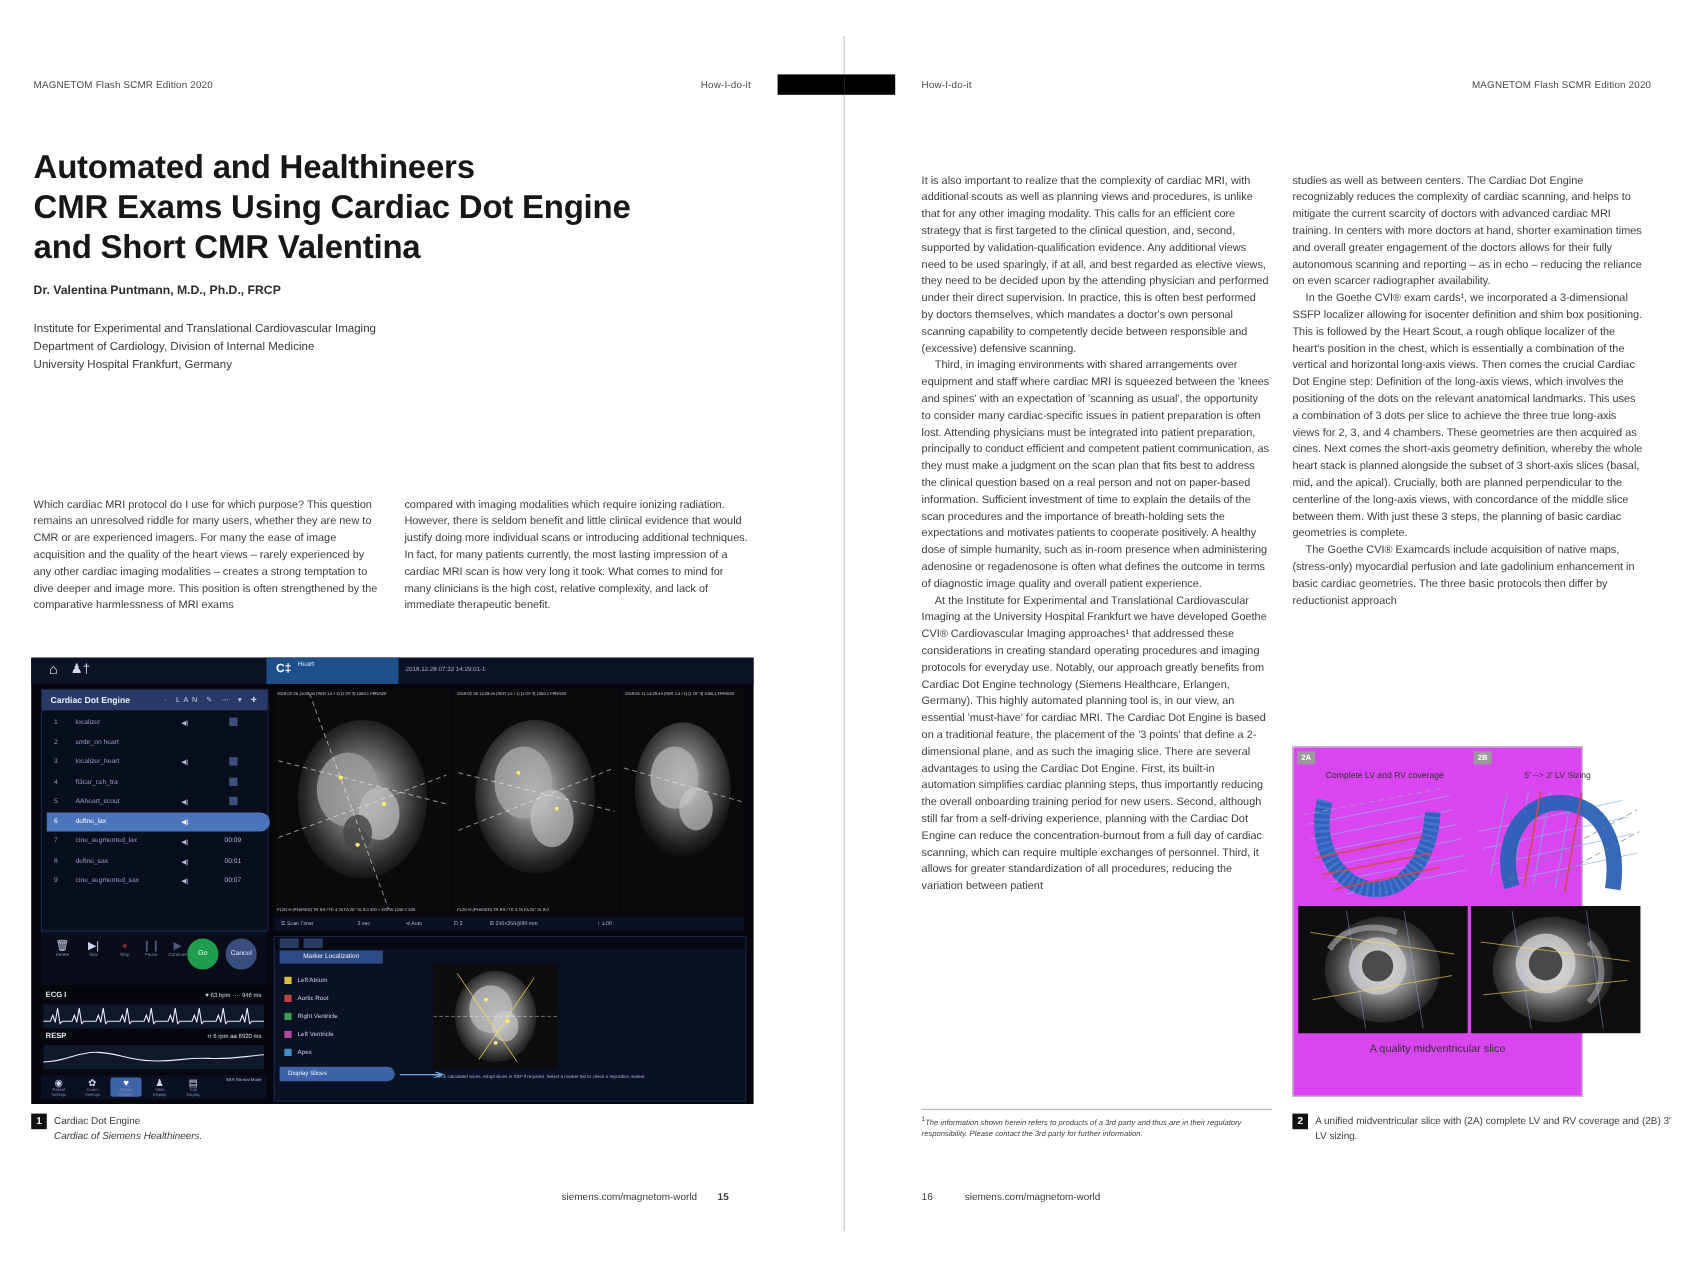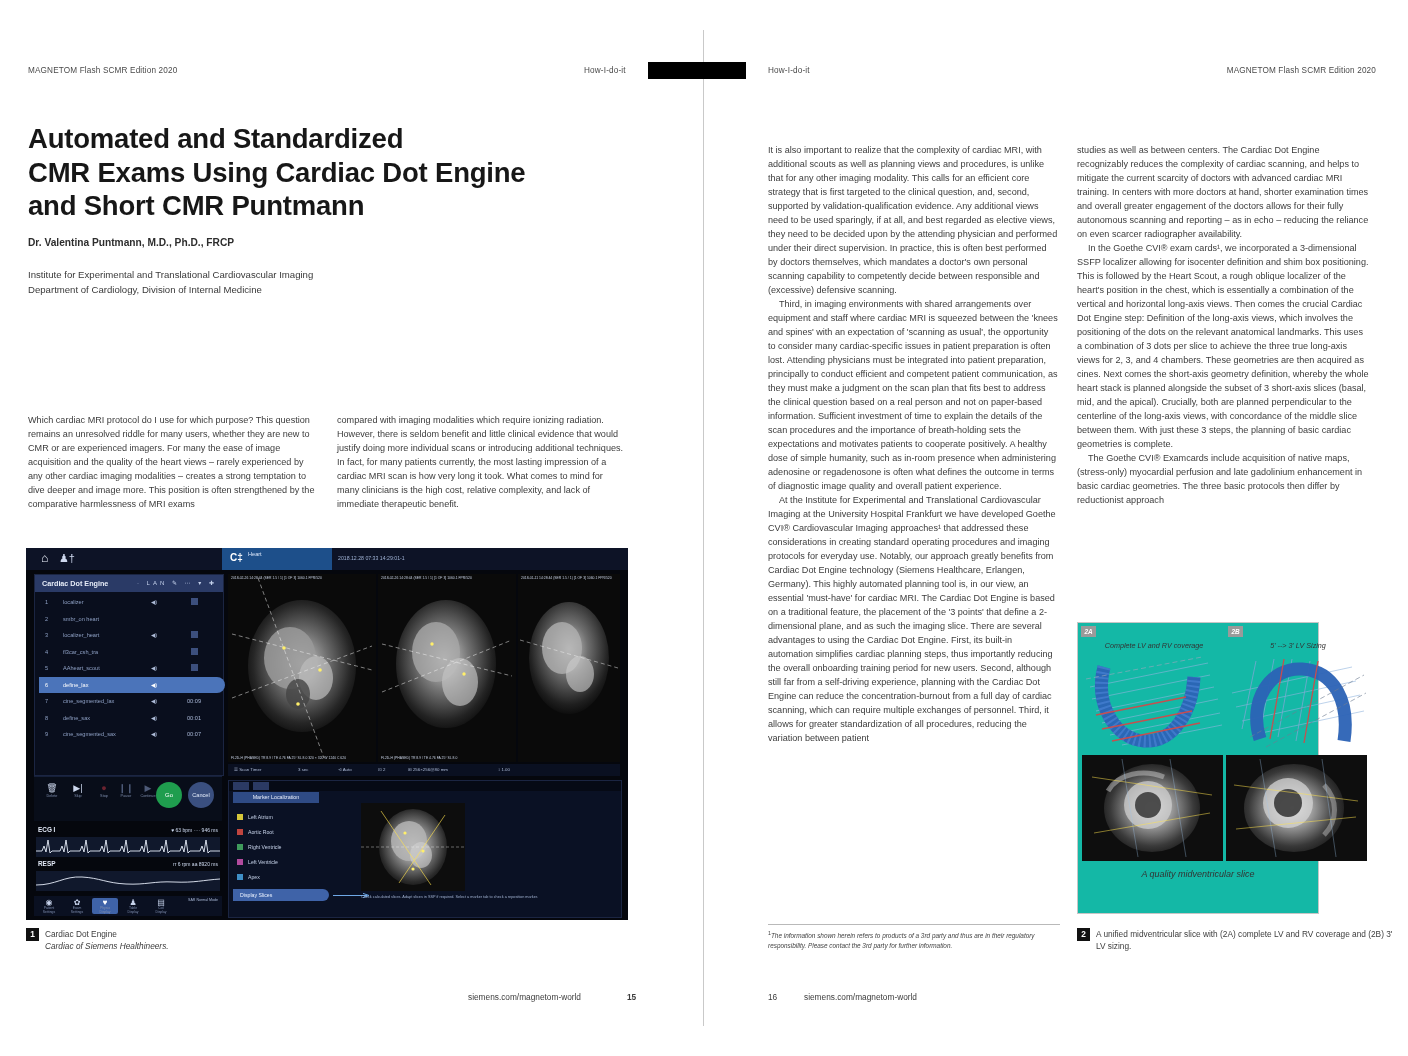--- a/index.html
+++ b/index.html
@@ -120,30 +120,30 @@
   
   .cap{position:absolute;font-size:8.3px;line-height:1.45;color:#3c3c3c;}
   .capnum{display:inline-block;width:13px;height:13px;background:#111;color:#fff;font-size:8.3px;font-weight:700;text-align:center;line-height:13px;margin-right:6px;vertical-align:top;}
   .cap .body{display:inline-block;vertical-align:top;width:300px;}
   .cap .it{font-style:italic;}
   .fig1cap{left:26px;top:928px;}
 
   
   .foot{position:absolute;bottom:54px;font-size:8.3px;color:#3c3c3c;}
   .foot.lweb{left:468px;}
-  .foot.lpage{left:627px;font-weight:700;}
+  .foot.lpage{left:598px;font-weight:700;}
   .foot.rpage{left:768px;font-weight:400;}
   .foot.rweb{left:804px;}
 
   .footnote{position:absolute;left:768px;top:924px;width:292px;font-size:6.4px;line-height:1.5;
     font-style:italic;color:#3f3f3f;border-top:1px solid #b9b9b9;padding-top:5px;}
   .footnote sup{font-style:normal;}
 
   
-  .fig2{position:absolute;left:1077px;top:622px;width:242px;height:292px;background:#14b8a6;border:1px solid #c6c6c6;box-sizing:border-box;font-style:italic;}
+  .fig2{position:absolute;left:1077px;top:622px;width:242px;height:292px;background:#d946ef;border:1px solid #c6c6c6;box-sizing:border-box;}
   .f2-badge{position:absolute;width:15px;height:11px;background:#9a9a9a;color:#fff;font-size:6.4px;font-weight:700;text-align:center;line-height:11px;}
   .f2-badge.a{left:3px;top:3px;}
   .f2-badge.b{left:150px;top:3px;}
   .f2-lbl{position:absolute;top:18px;font-size:7.2px;color:#333;text-align:center;}
   .f2-lbl.a{left:6px;width:140px;}
   .f2-lbl.b{left:150px;width:140px;}
   .f2-diag{position:absolute;top:30px;height:98px;}
   .f2-diag.a{left:4px;width:142px;}
   .f2-diag.b{left:148px;width:142px;}
   .f2-mr{position:absolute;top:132px;height:106px;background:#0d0d0d;overflow:hidden;}
@@ -155,30 +155,31 @@
 <body>
 
 <div class="spread">
 
   <div class="page">
 
     <div class="runhead left-issue">MAGNETOM Flash SCMR Edition 2020</div>
     <div class="runhead left-section">How-I-do-it</div>
 
     <div class="title">
-      <span class="ln">Automated and Standardized</span>
+      <span class="ln">Automated and Healthineers</span>
       <span class="ln">CMR Exams Using Cardiac Dot Engine</span>
-      <span class="ln">and Short CMR Puntmann</span>
+      <span class="ln">and Short CMR Valentina</span>
     </div>
 
     <div class="byline">Dr. Valentina Puntmann, M.D., Ph.D., FRCP</div>
 
     <div class="affil">
       <div>Institute for Experimental and Translational Cardiovascular Imaging</div>
       <div>Department of Cardiology, Division of Internal Medicine</div>
+      <div>University Hospital Frankfurt, Germany</div>
     </div>
 
     <div class="col lp-col1">
       <p>Which cardiac MRI protocol do I use for which purpose? This question remains an unresolved riddle for many users, whether they are new to CMR or are experienced imagers. For many the ease of image acquisition and the quality of the heart views – rarely experienced by any other cardiac imaging modalities – creates a strong temptation to dive deeper and image more. This position is often strengthened by the comparative harmlessness of MRI exams</p>
     </div>
     <div class="col lp-col2">
       <p>compared with imaging modalities which require ionizing radiation. However, there is seldom benefit and little clinical evidence that would justify doing more individual scans or introducing additional techniques. In fact, for many patients currently, the most lasting impression of a cardiac MRI scan is how very long it took. What comes to mind for many clinicians is the high cost, relative complexity, and lack of immediate therapeutic benefit.</p>
     </div>
 
     <div class="fig1">

